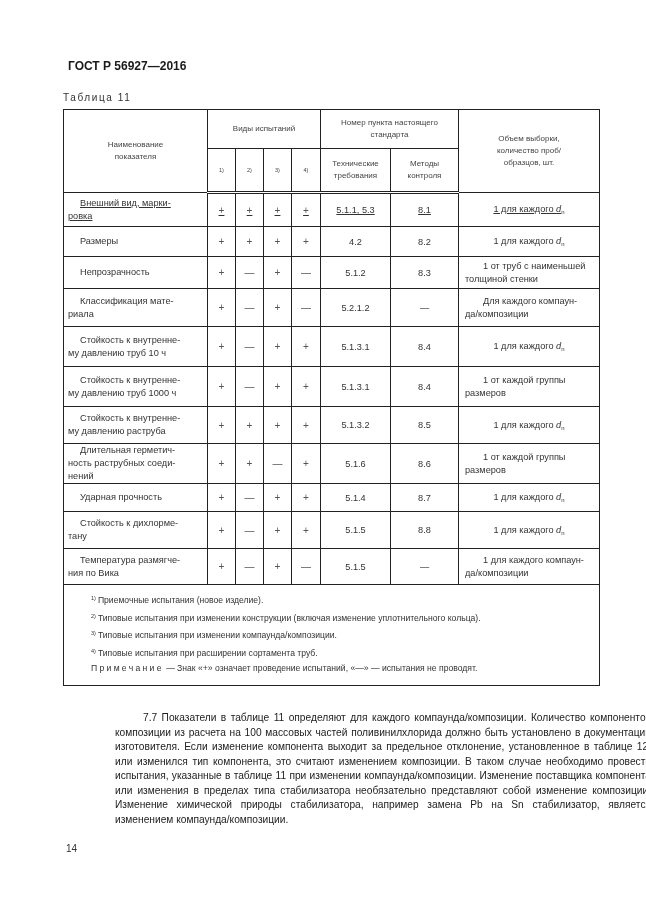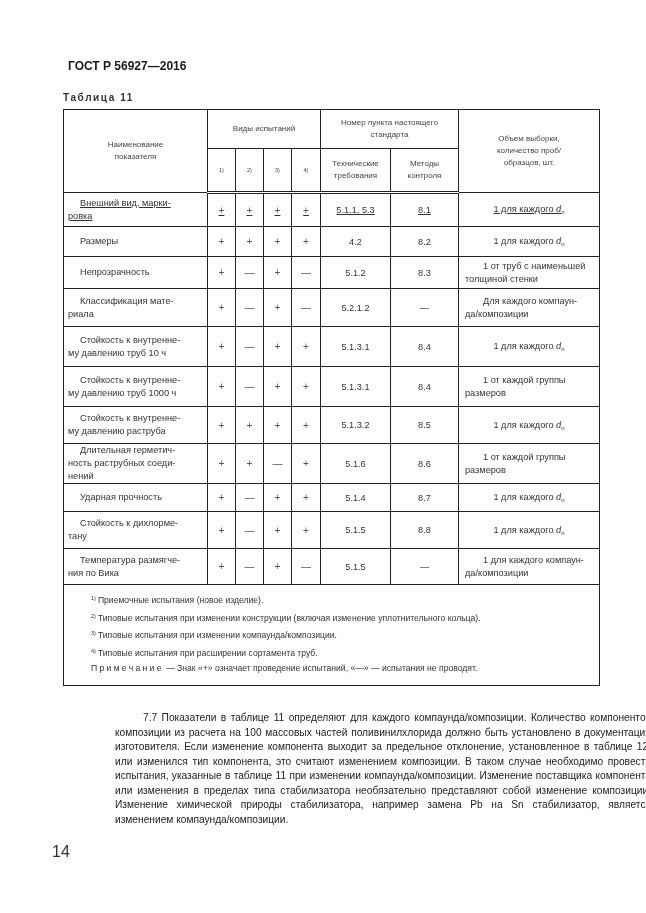--- a/index.html
+++ b/index.html
@@ -1,40 +1,40 @@
 <!DOCTYPE html>
 <html><head>
 <meta charset="utf-8">
 <style>
   html, body { margin: 0; padding: 0; background: #ffffff; }
   body { width: 646px; height: 913px; position: relative; overflow: hidden;
          font-family: "Liberation Sans", "DejaVu Sans", sans-serif; color: #2a2a2a; }
   .doc-header { position: absolute; left: 68px; top: 59px; font-size: 12px; font-weight: bold; color: #1a1a1a; }
-  .table-caption { position: absolute; left: 63px; top: 92px; font-size: 10px; letter-spacing: 1.6px; color: #333; font-weight: bold; }
+  .table-caption { position: absolute; left: 63px; top: 92px; font-size: 10px; letter-spacing: 1.6px; color: #333; }
   table.t11 { position: absolute; left: 63px; top: 109px; width: 536px; border-collapse: collapse;
               table-layout: fixed; font-size: 9px; color: #333; }
   table.t11 td, table.t11 th { border: 1.2px solid #222; padding: 0; vertical-align: middle; font-weight: normal; }
   table.t11 th { text-align: center; line-height: 12px; font-size: 8px; color: #444; }
   .hdr-last td, .hdr-last th { border-bottom: 3px double #222 !important; }
   .name-cell { text-align: left; padding: 0 4px 0 4px !important; line-height: 13px; font-size: 9.2px; }
   .name-cell .ind { display: inline-block; width: 12px; }
   .mark { text-align: center; font-size: 10px; color: #555; }
   .num { text-align: center; font-size: 9.2px; }
   .vol { text-align: left; padding: 0 4px 0 6px !important; line-height: 13px; font-size: 9.2px; }
   .vol .ind { display: inline-block; width: 18px; }
   .vol-c { text-align: center; font-size: 9.2px; }
   .sub { font-size: 6px; vertical-align: -2px; }
   .it { font-style: italic; }
   .foot-cell { text-align: left; padding: 6px 0 8px 27px !important; font-size: 8.6px; line-height: 15.5px; color: #333; }
   .fn-sup { font-size: 5.5px; vertical-align: 3px; margin-right: 2px; }
   .note-label { letter-spacing: 2.3px; }
   .para { position: absolute; left: 75px; top: 711px; width: 536px; font-size: 10.2px; line-height: 14.5px;
           text-align: justify; color: #222; margin-left: 40px; }
   .para p { margin: 0; text-indent: 28px; }
-  .page-num { position: absolute; left: 52px; top: 843px; font-size: 16px; color: #333; }
+  .page-num { position: absolute; left: 66px; top: 843px; font-size: 10px; color: #333; }
 </style>
 </head>
 <body>
 
 <div class="doc-header">ГОСТ Р 56927—2016</div>
 <div class="table-caption">Таблица 11</div>
 
 <table class="t11">
   <colgroup>
     <col style="width:144px">

